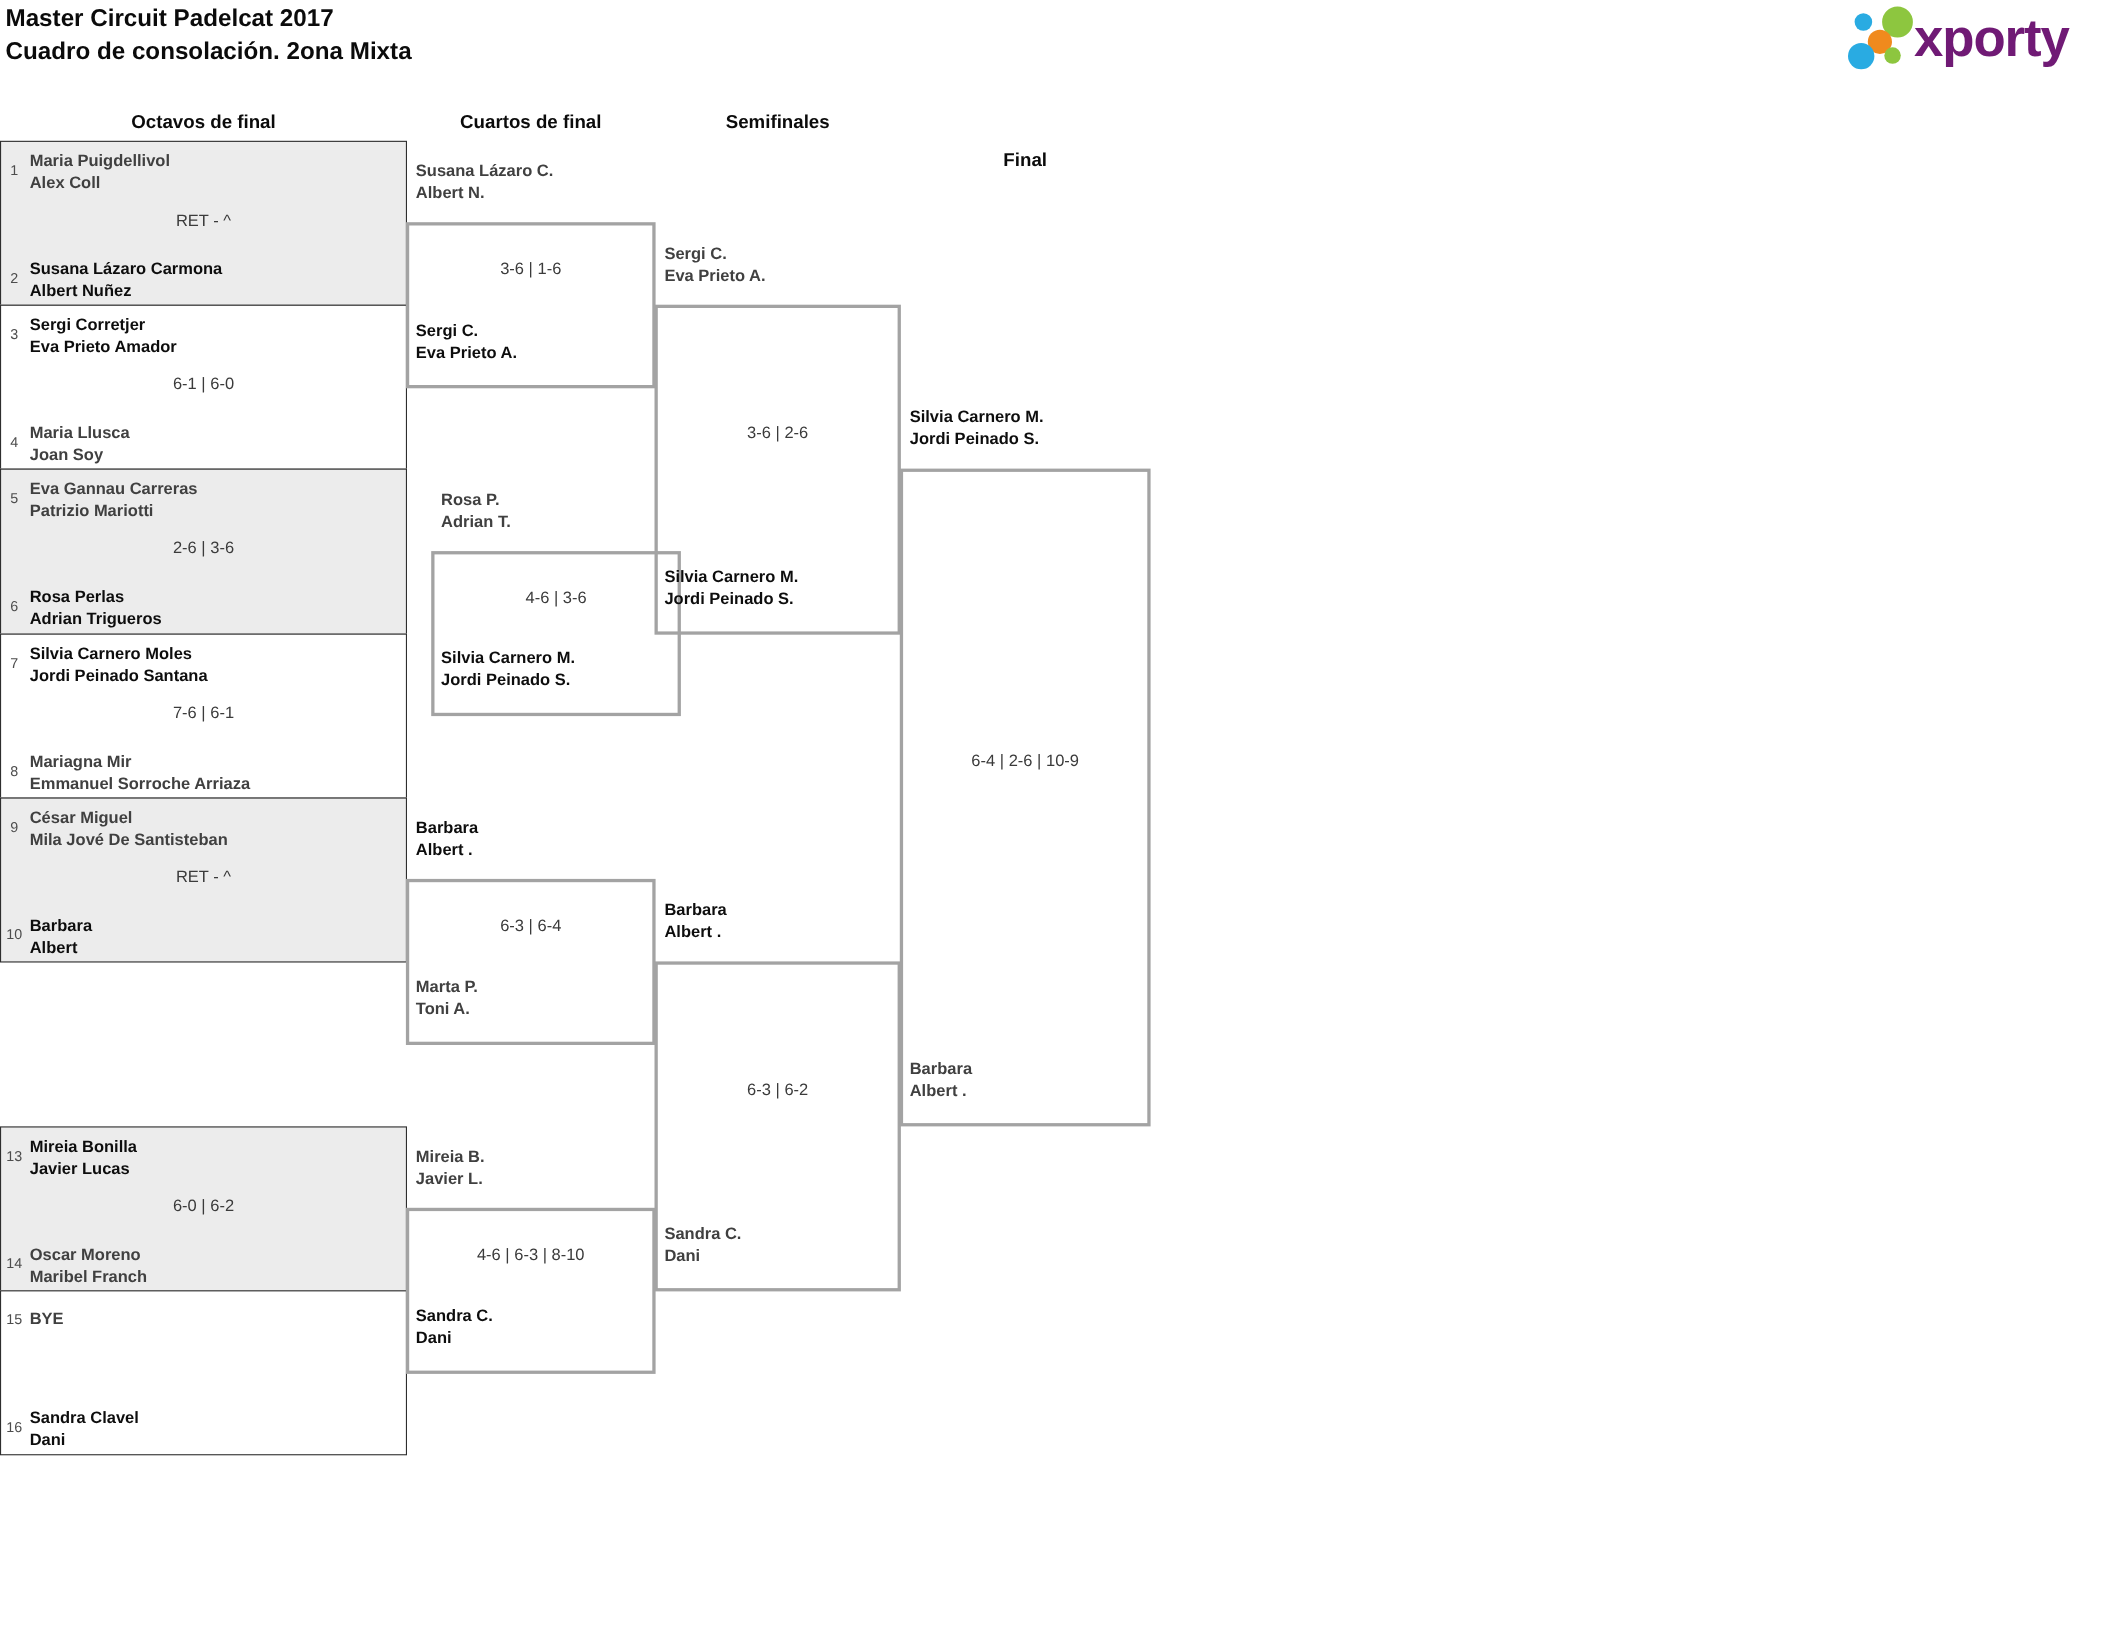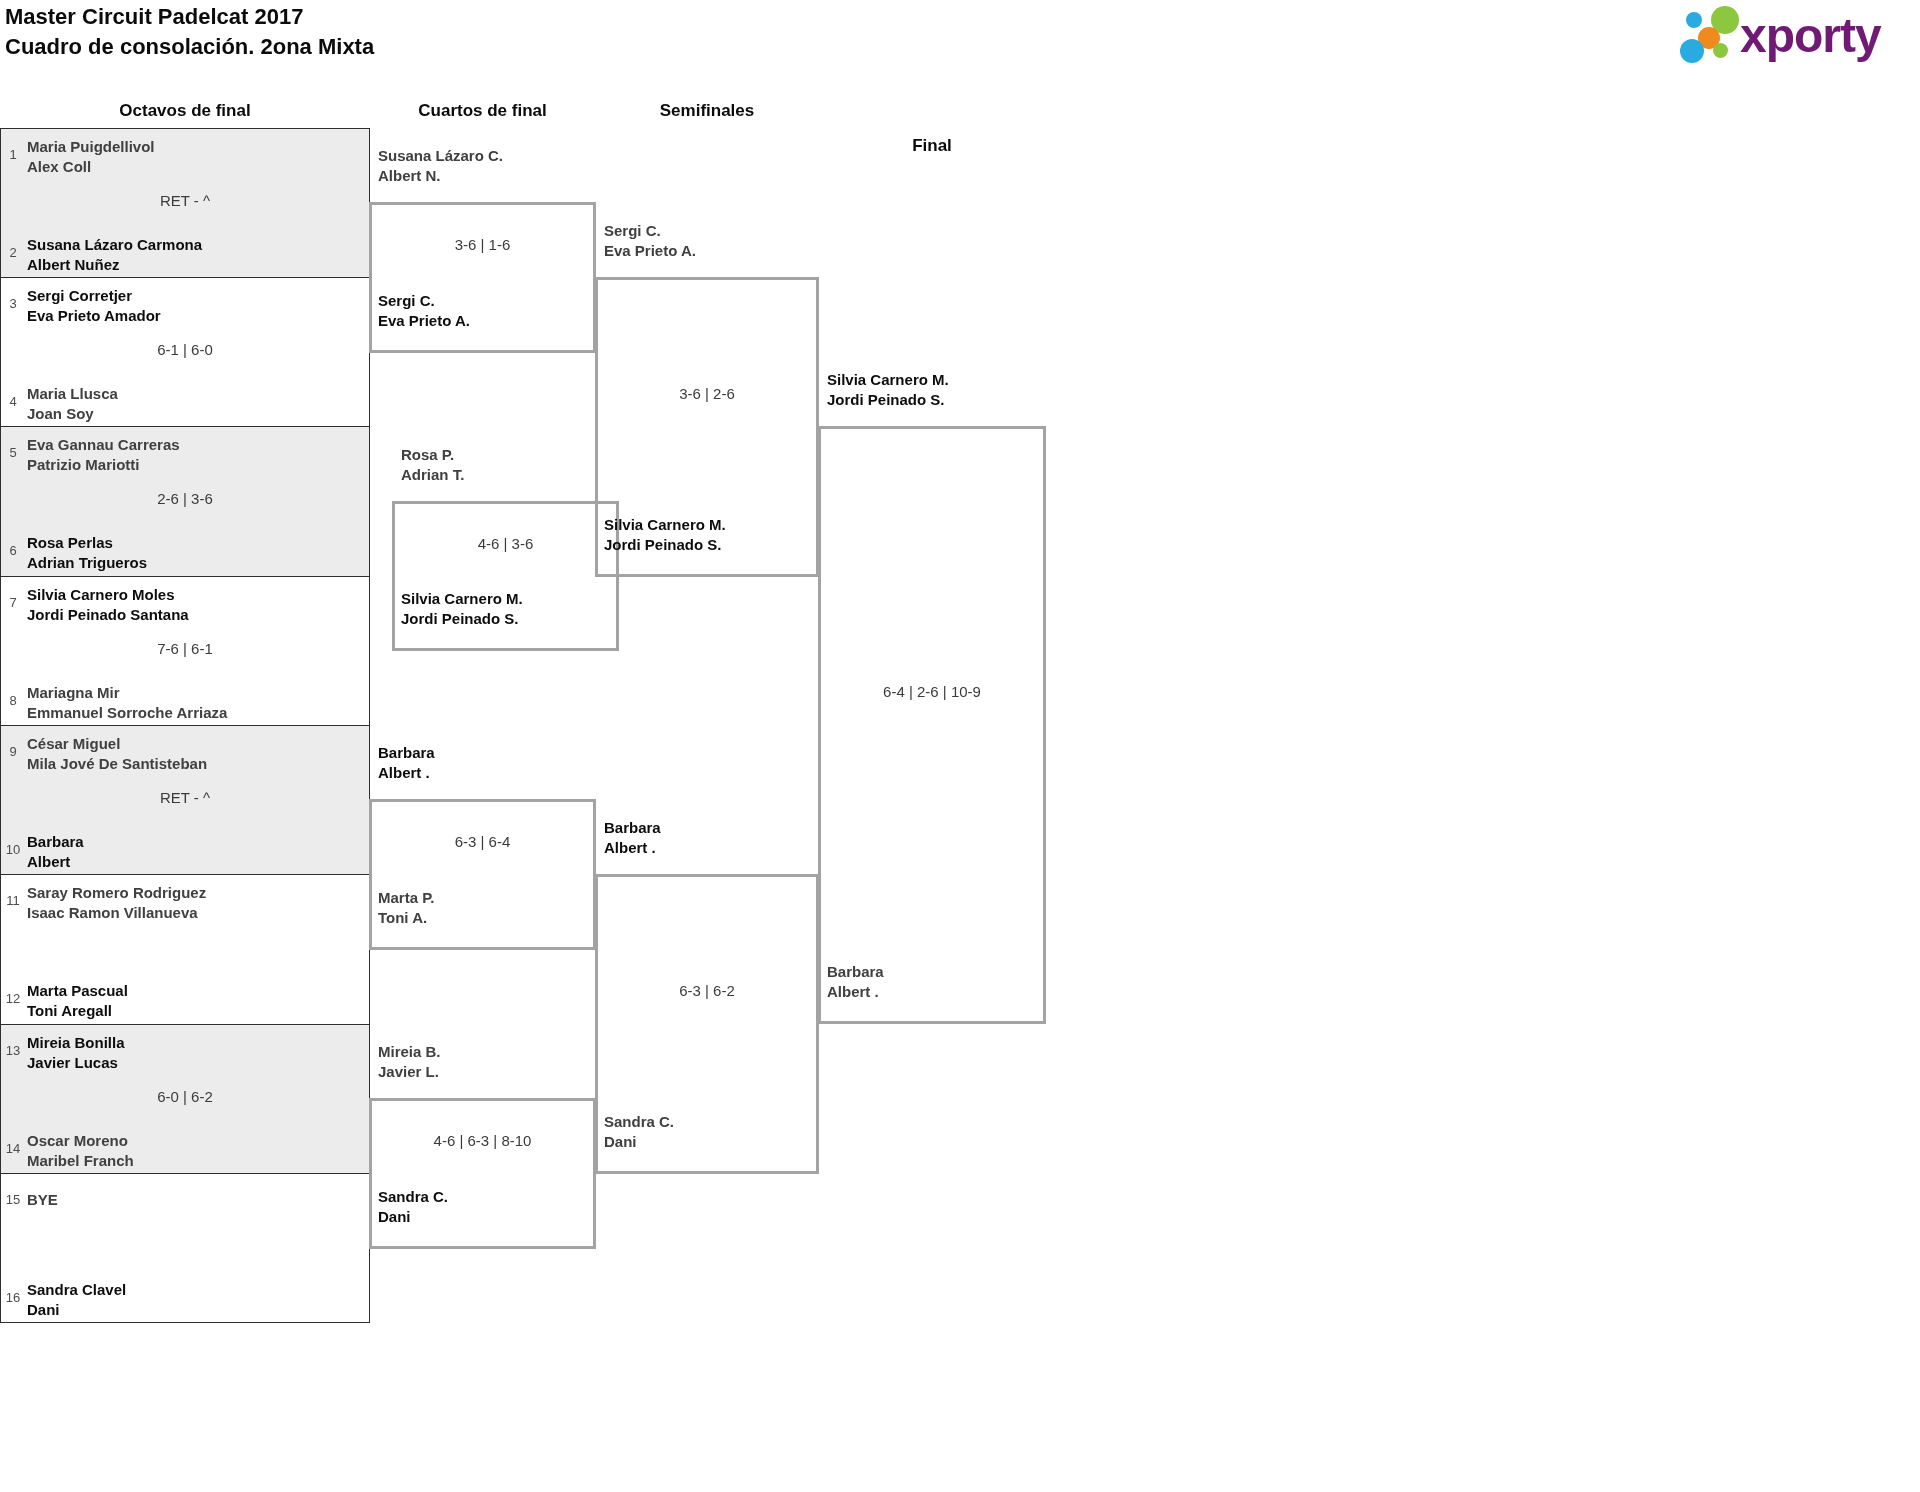--- a/index.html
+++ b/index.html
@@ -139,33 +139,20 @@
         <div>Mila Jové De Santisteban</div>
     </div>
     <div class="score">RET - ^</div>
     <span class="num numB">10</span>
     <div class="team teamB winner">
       <div>Barbara</div>
         <div>Albert</div>
     </div>
   </div>
 
-  <div class="box" style="top:874px;height:151px;">
-    <span class="num numA">11</span>
-    <div class="team teamA">
-      <div>Saray Romero Rodriguez</div>
-        <div>Isaac Ramon Villanueva</div>
-    </div>
-    <div class="score"></div>
-    <span class="num numB">12</span>
-    <div class="team teamB winner">
-      <div>Marta Pascual</div>
-        <div>Toni Aregall</div>
-    </div>
-  </div>
 
   <div class="box shaded" style="top:1024px;height:150px;">
     <span class="num numA">13</span>
     <div class="team teamA winner">
       <div>Mireia Bonilla</div>
         <div>Javier Lucas</div>
     </div>
     <div class="score">6-0 | 6-2</div>
     <span class="num numB">14</span>
     <div class="team teamB">

